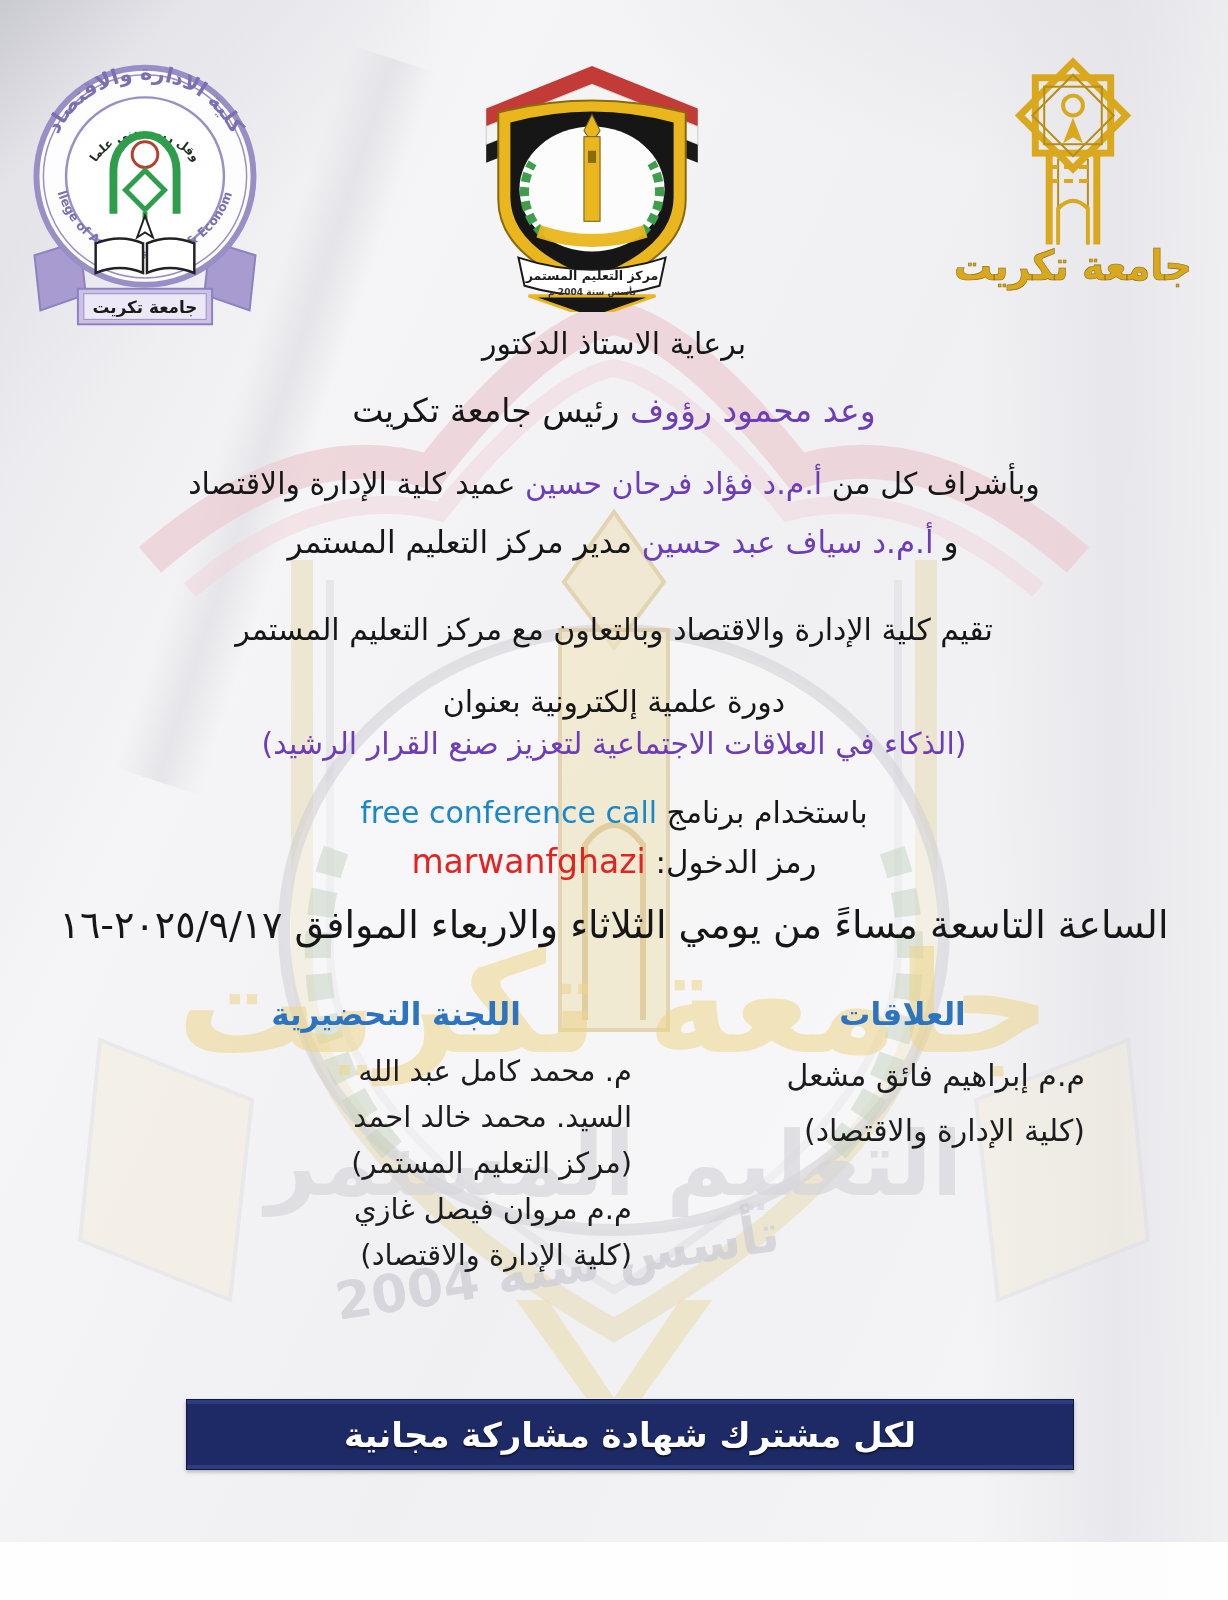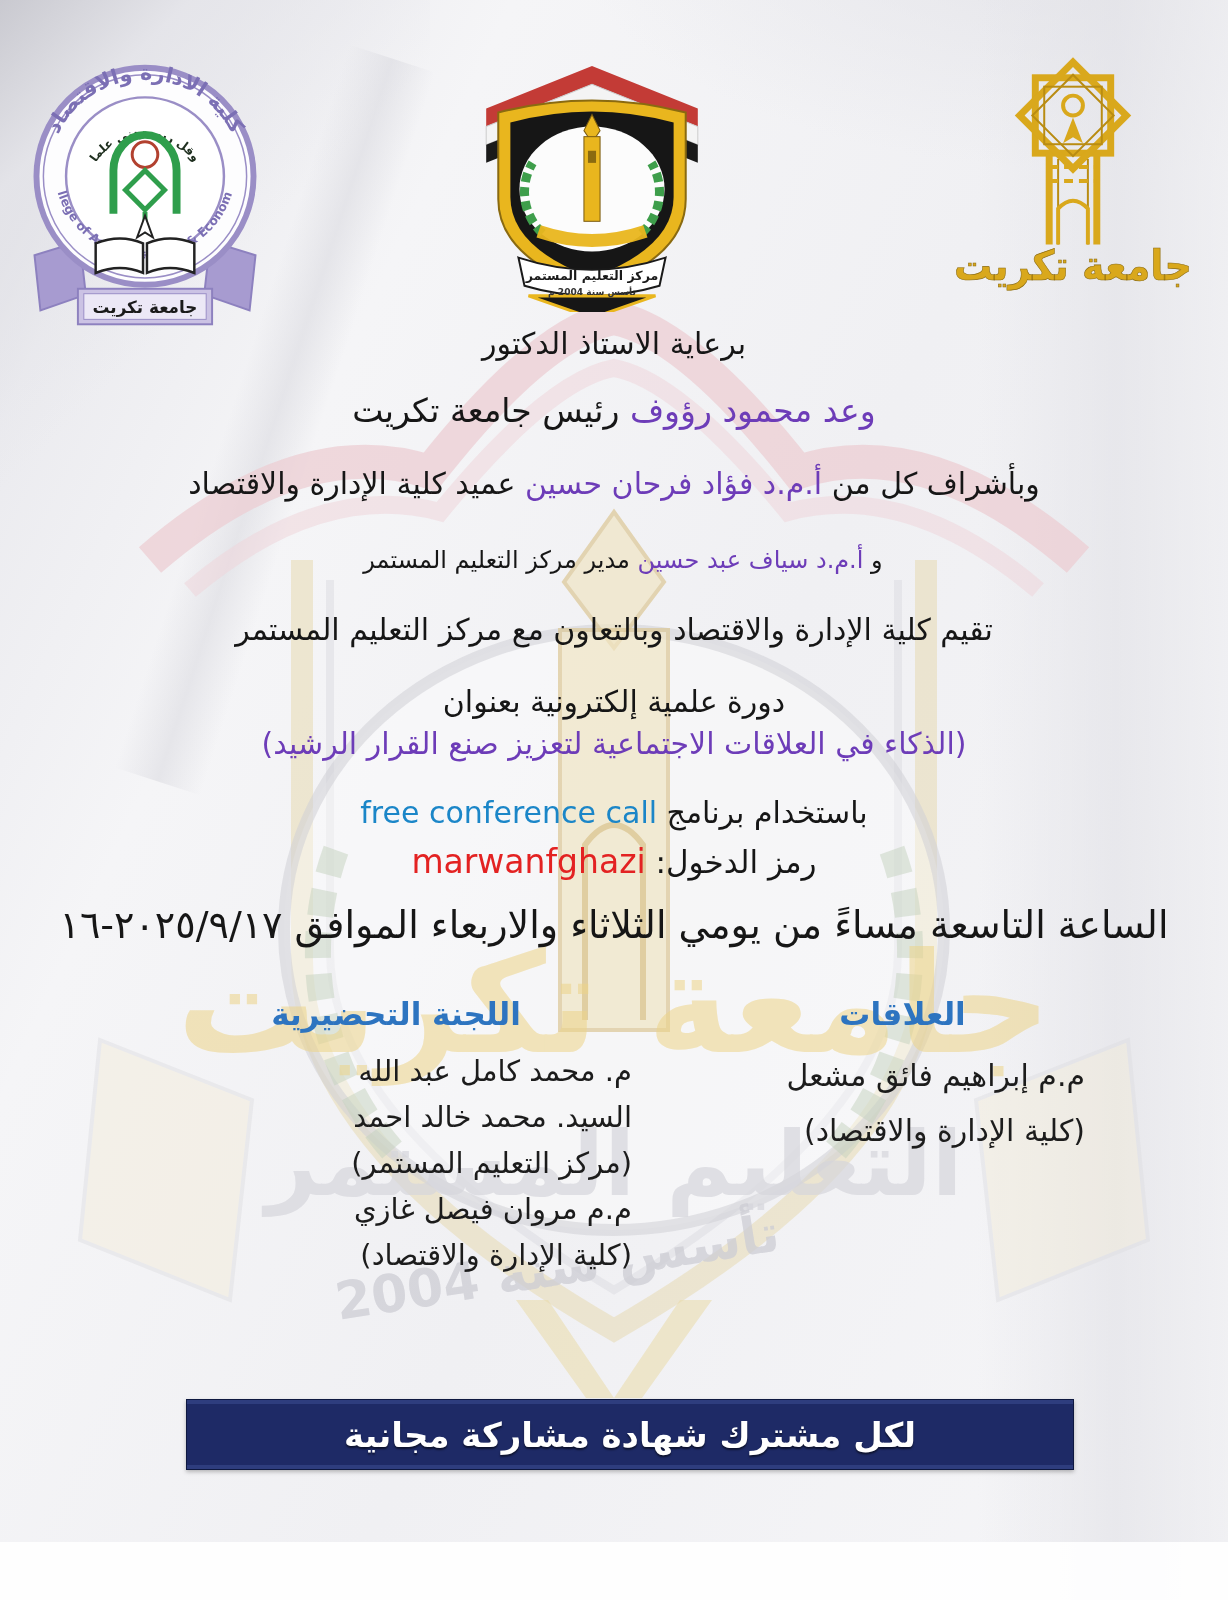--- a/index.html
+++ b/index.html
@@ -25,21 +25,21 @@
   .logo svg{display:block;}
   .logo-college{left:26px;top:50px;}
   .logo-center{left:466px;top:50px;}
   .logo-tikrit{left:942px;top:48px;}
 
   .line{position:absolute;left:0;right:0;text-align:center;direction:rtl;
     font-weight:400;color:#161616;white-space:nowrap;}
   .l-patronage{top:326px;font-size:30px;}
   .l-president{top:391px;font-size:33px;}
   .l-sup1{top:466px;font-size:30px;}
-  .l-sup2{top:546px;font-size:24px;padding-left:18px;}
+  .l-sup2{top:524px;font-size:31px;padding-left:18px;}
   .l-organizer{top:612px;font-size:30px;}
   .l-course-intro{top:684px;font-size:30px;}
   .l-course-title{top:726px;font-size:30px;color:#6d3cb8;}
   .l-platform{top:795px;font-size:30px;}
   .l-access{top:842px;font-size:31px;}
   .l-schedule{top:903px;font-size:38px;}
 
   .name-purple{color:#6d3cb8;}
   .app-blue{color:#1b86c8;direction:ltr;unicode-bidi:embed;}
   .code-red{color:#e32222;direction:ltr;unicode-bidi:embed;font-size:33px;}

